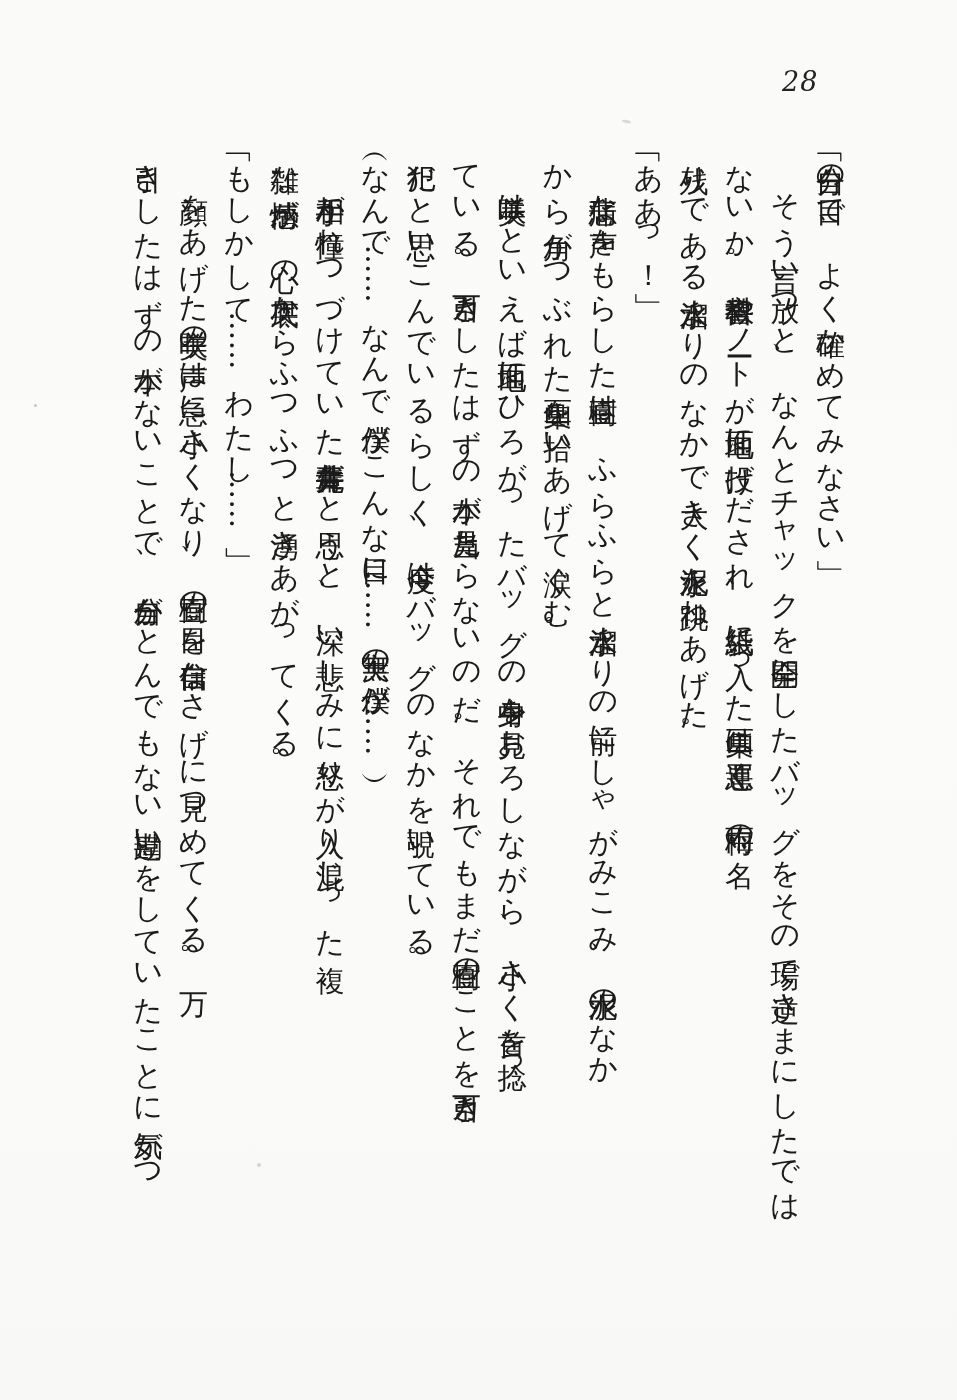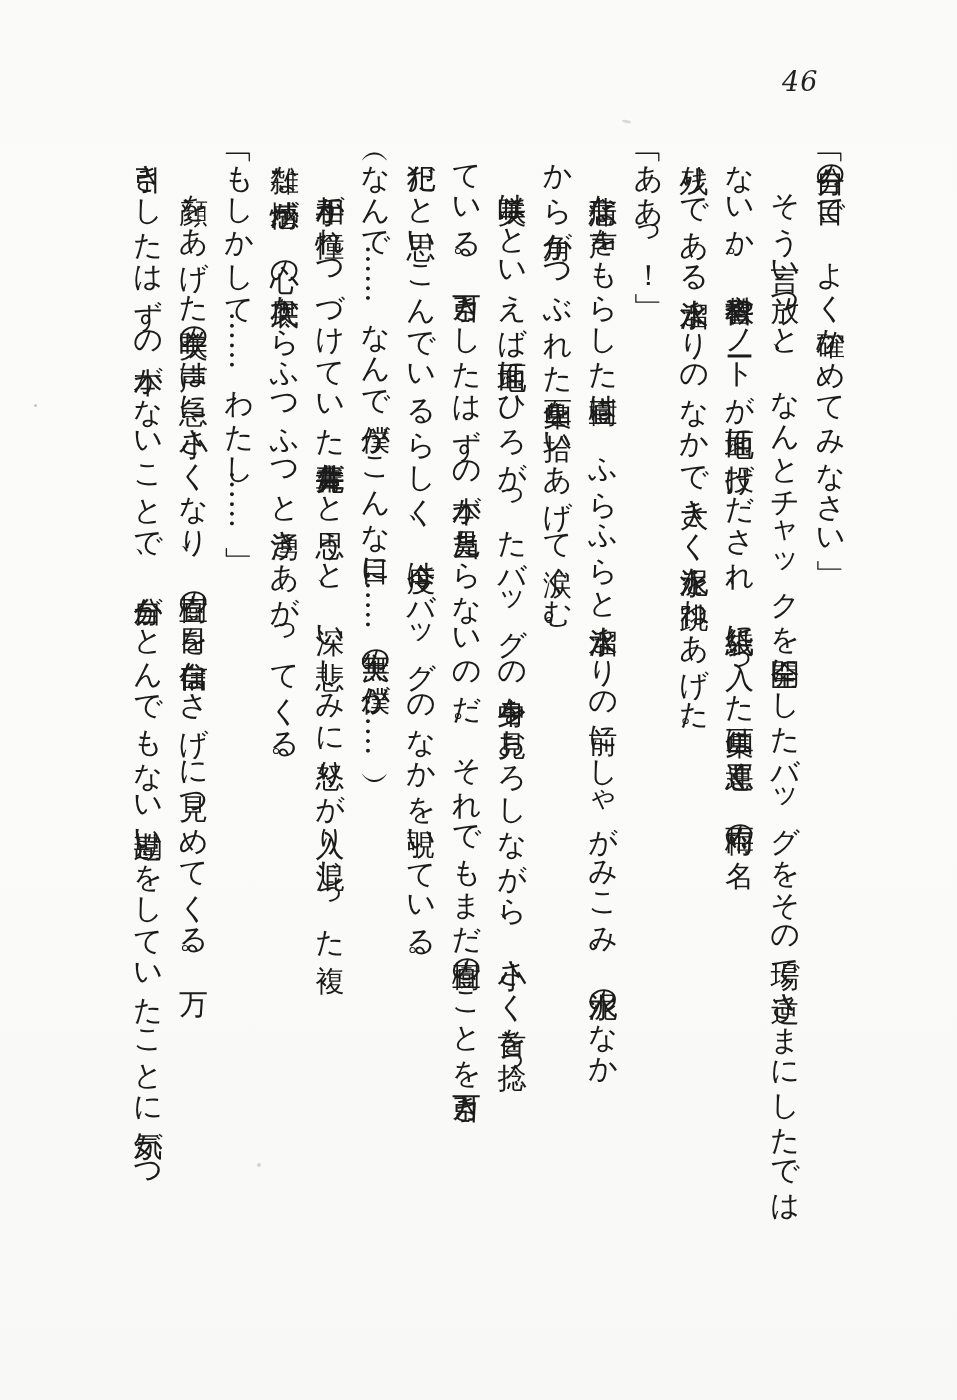--- a/index.html
+++ b/index.html
@@ -54,21 +54,21 @@
   }
   .speck-1 { left: 622px; top: 120px; width: 9px; height: 3px; transform: rotate(12deg); opacity: 0.35; }
   .speck-2 { left: 34px;  top: 404px; width: 3px; height: 3px; }
   .speck-3 { left: 257px; top: 1163px; width: 4px; height: 4px; opacity: 0.4; }
 </style>
 </head>
 <body>
 
 <div class="page">
 
-  <div class="page-number">46</div>
+  <div class="page-number">28</div>
 
   <div class="speck speck-1"></div>
   <div class="speck speck-2"></div>
   <div class="speck speck-3"></div>
 
   <div class="text-block">
     <p class="text-column">「自分の目で、よく確かめてみなさい」</p>
     <p class="text-column">　そう言い放つと、なんとチャックを全開にしたバッグをその場で逆さまにしたでは</p>
     <p class="text-column">ないか。教科書やノートが地面に投げだされ、紙袋に入った画集は運悪く、梅雨の名</p>
     <p class="text-column">残りである水溜まりのなかで大きく泥水を跳ねあげた。</p>

